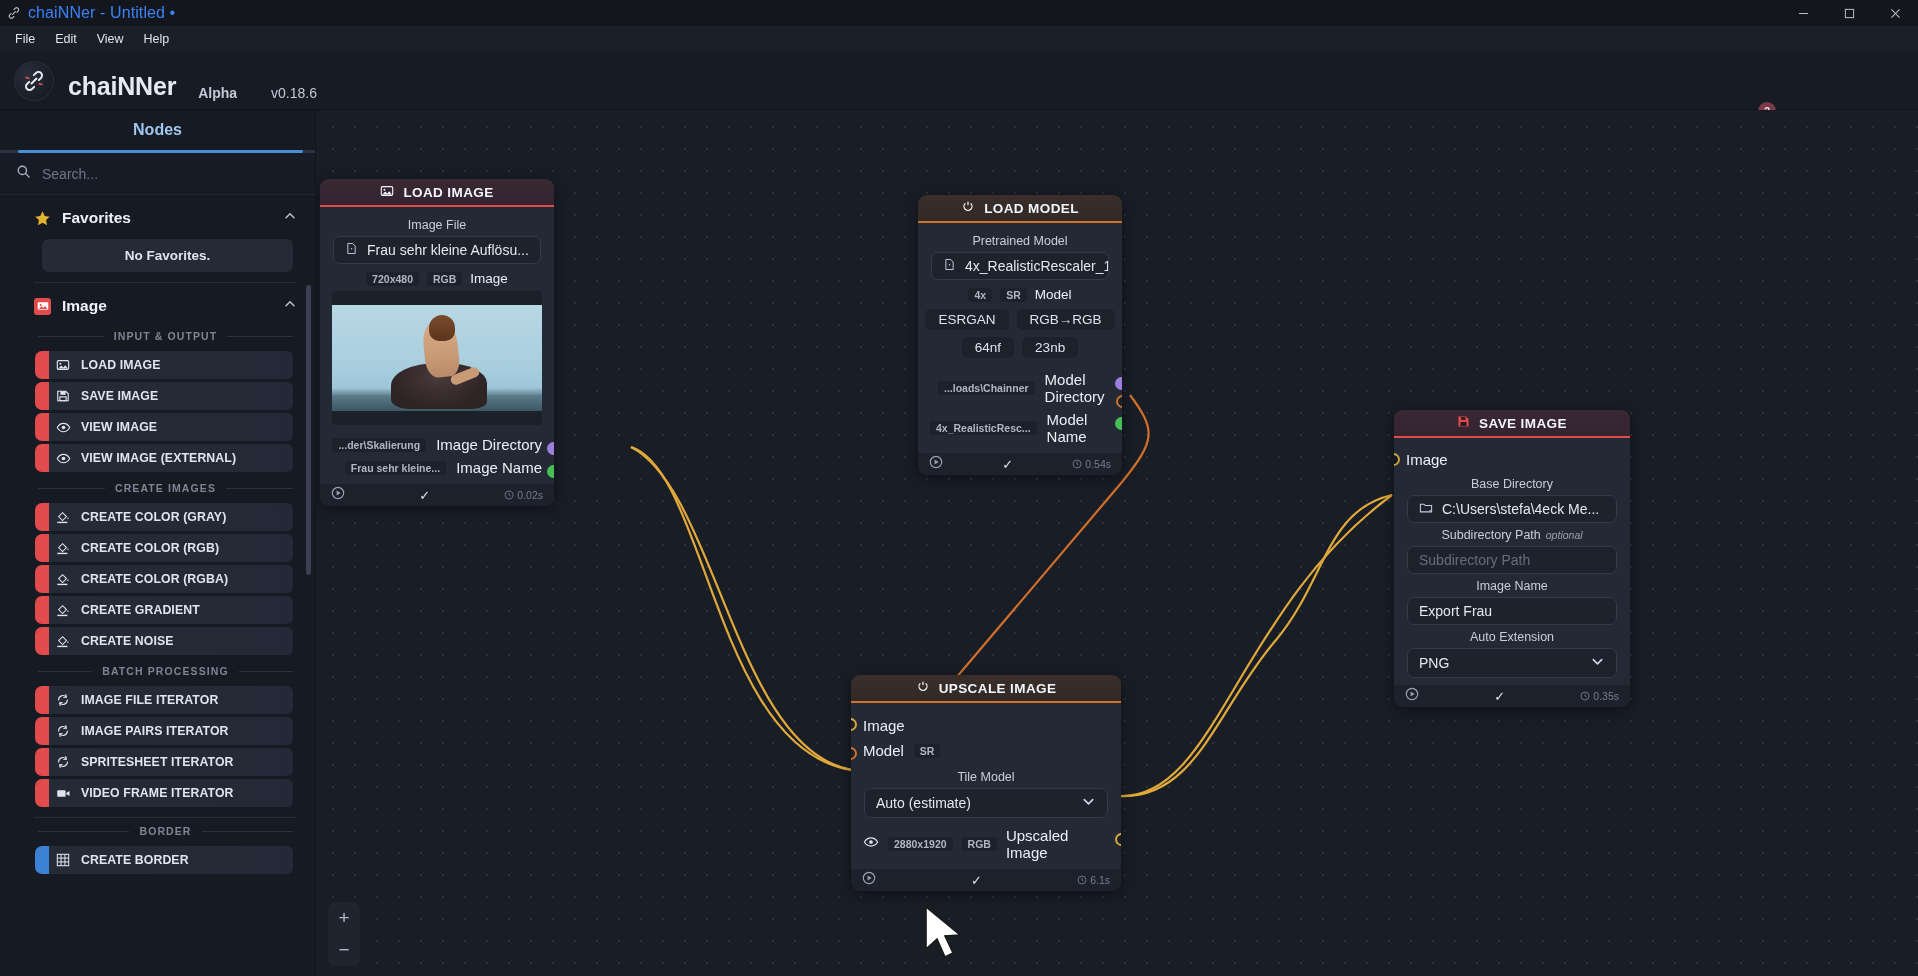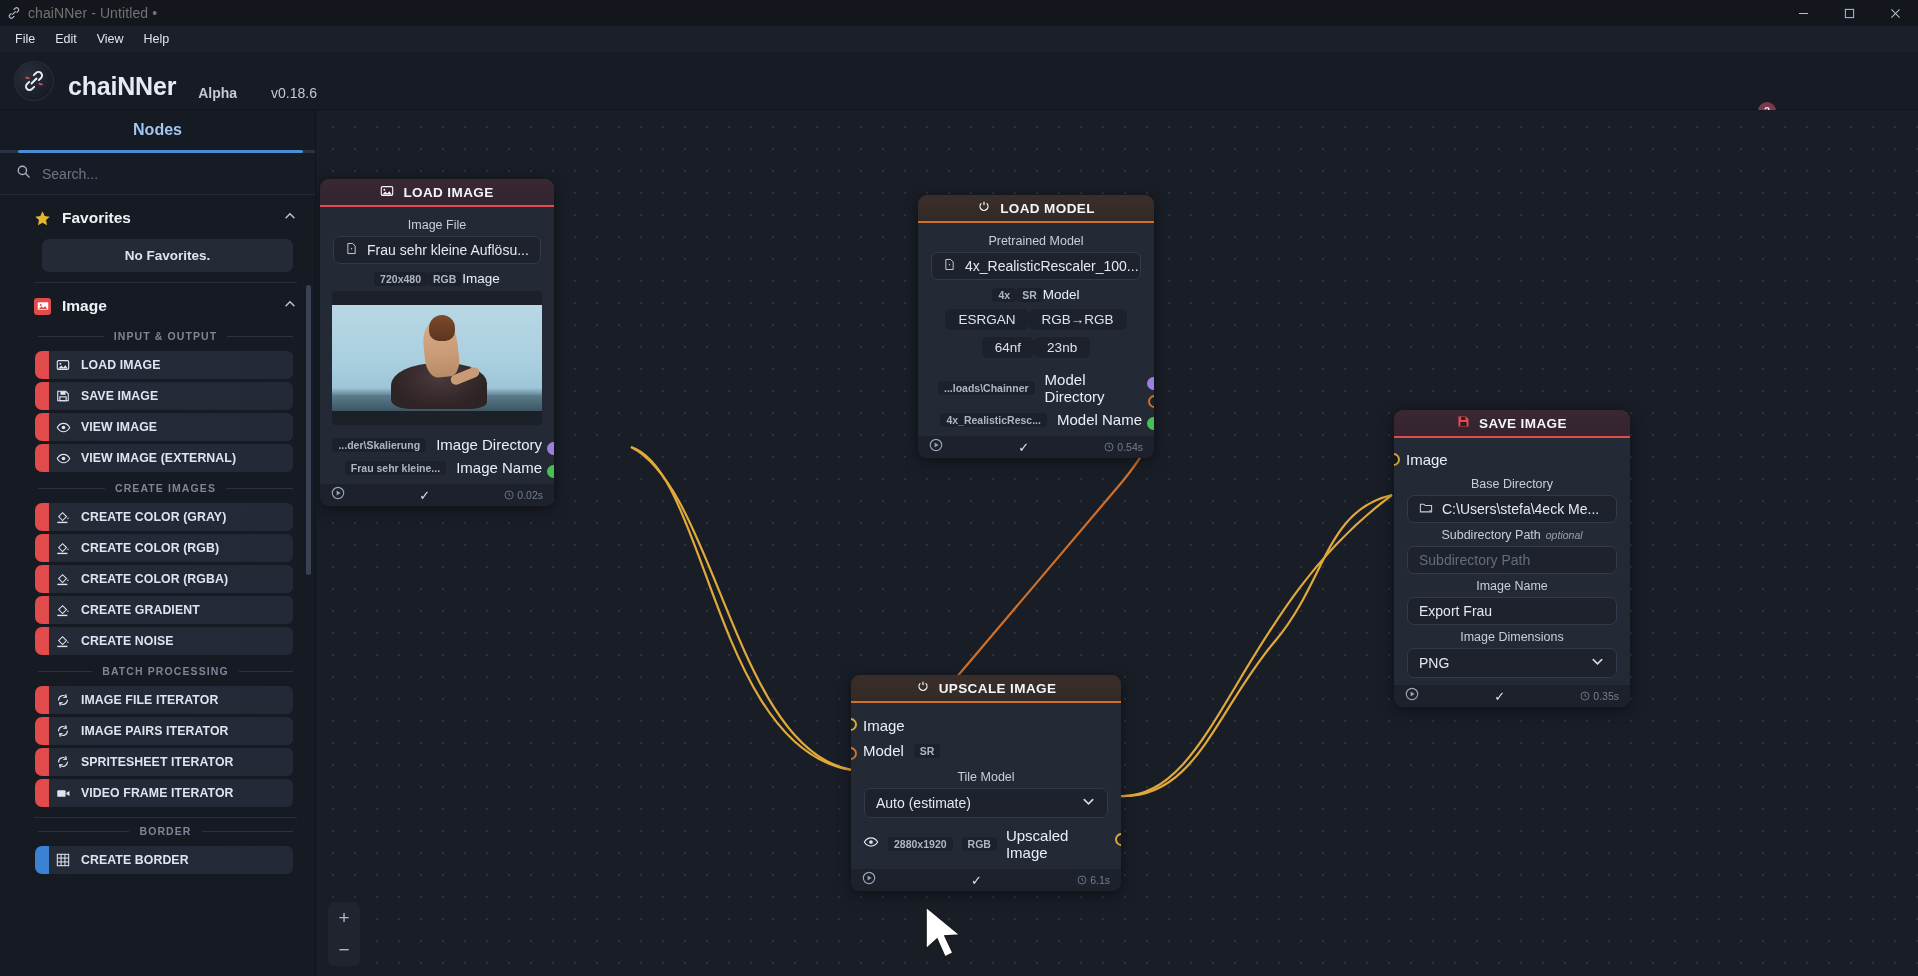--- a/index.html
+++ b/index.html
@@ -12,21 +12,21 @@
   }
   #app { position: relative; width: 1918px; height: 976px; }
 
   
   .titlebar {
     position: absolute; left:0; top:0; width: 1918px; height: 26px;
     background: #13161d; display: flex; align-items: center;
     -webkit-user-select: none;
   }
   .tb-icon { width: 14px; height: 14px; margin-left: 7px; margin-right: 7px; opacity: .85; }
-  .tb-title { font-size: 14px; color: #737373; letter-spacing: .1px; }
+  .tb-title { font-size: 16px; color: #3b82f6; letter-spacing: .1px; }
   .tb-btns { margin-left:auto; display:flex; height:26px; }
   .tb-btn { width: 46px; height: 26px; display:flex; align-items:center; justify-content:center; }
   .tb-btn svg { opacity:.85; }
 
   
   .menubar {
     position:absolute; left:0; top:26px; width:1918px; height:26px;
     background:#1b1f29; display:flex; align-items:center; padding-left: 6px; gap: 2px;
   }
   .menu-item { font-size:12.5px; color:#dfe4ee; padding: 3px 9px; border-radius:3px; }
@@ -179,21 +179,21 @@
     padding: 0 11px; font-size:14px; color:#e3e8f1; overflow:hidden; white-space:nowrap;
   }
   .input-box.empty { color:#646c7d; }
   .select-box {
     margin: 0 13px; height: 30px; border-radius: 7px; background:#1d222c;
     border:1px solid #333a49; display:flex; align-items:center;
     padding: 0 11px; font-size:14px; color:#e3e8f1;
   }
   .select-box .chev { margin-left:auto; color:#cfd6e3; }
 
-  .tag-row { display:flex; align-items:center; justify-content:center; margin: 7px 0 5px 0; }
+  .tag-row { display:flex; align-items:center; justify-content:center; gap:8px; margin: 7px 0 5px 0; }
   .tag {
     background:#1c212b; border-radius:4px; padding: 1px 6px; font-size:10.5px;
     color:#aeb6c5; font-weight:600;
   }
   .tag-lg {
     background:#1c212b; border-radius:6px; padding: 3px 13px; font-size:13.5px;
     color:#dde3ee;
   }
   .out-row {
     display:flex; align-items:center; justify-content:flex-end; gap:10px;
@@ -669,21 +669,21 @@
             <svg width="10" height="10" viewBox="0 0 14 14" fill="none" stroke="#767e8e" stroke-width="1.2">
                 <circle cx="7" cy="7" r="5.6"></circle>
                 <path d="M7 3.8V7l2.2 1.4"></path>
               </svg>
             <span>0.02s</span>
           </span>
         </div>
       </div>
     </div>
 
-    <div class="node" style="left: 602px; top: 85px; width: 236px;">
+    <div class="node" style="left: 602px; top: 85px; width: 204px;">
       <div class="node-head" style="background:linear-gradient(180deg,#3a2e2a,#332a25); border-bottom:2px solid #d1702a;">
         <span>
           <svg width="14" height="14" viewBox="0 0 16 16" fill="none" stroke="#f2f5fa" stroke-width="1.4" stroke-linecap="round">
               <path d="M8 2.4v3"></path>
               <path d="M4.6 4.2a4.6 4.6 0 1 0 6.8 0"></path>
             </svg>
         </span>
         <span>LOAD MODEL</span>
       </div>
       <div class="node-body">
@@ -843,21 +843,21 @@
 
           <span>Subdirectory Path</span>
         </div>
 
         <div class="field-label">Image Name</div>
         <div class="input-box" style="position:relative">
 
           <span>Export Frau</span>
         </div>
 
-        <div class="field-label">Image Dimensions</div>
+        <div class="field-label">Auto Extension</div>
         <div class="select-box">
           <span>PNG</span>
           <span class="chev">
             <svg width="15" height="15" viewBox="0 0 16 16" fill="none" stroke="#cfd6e3" stroke-width="1.8" stroke-linecap="round">
                 <polyline points="3.5,6 8,10.5 12.5,6"></polyline>
               </svg>
           </span>
         </div>
 
         <div class="node-footer" style="margin-top:7px;">

